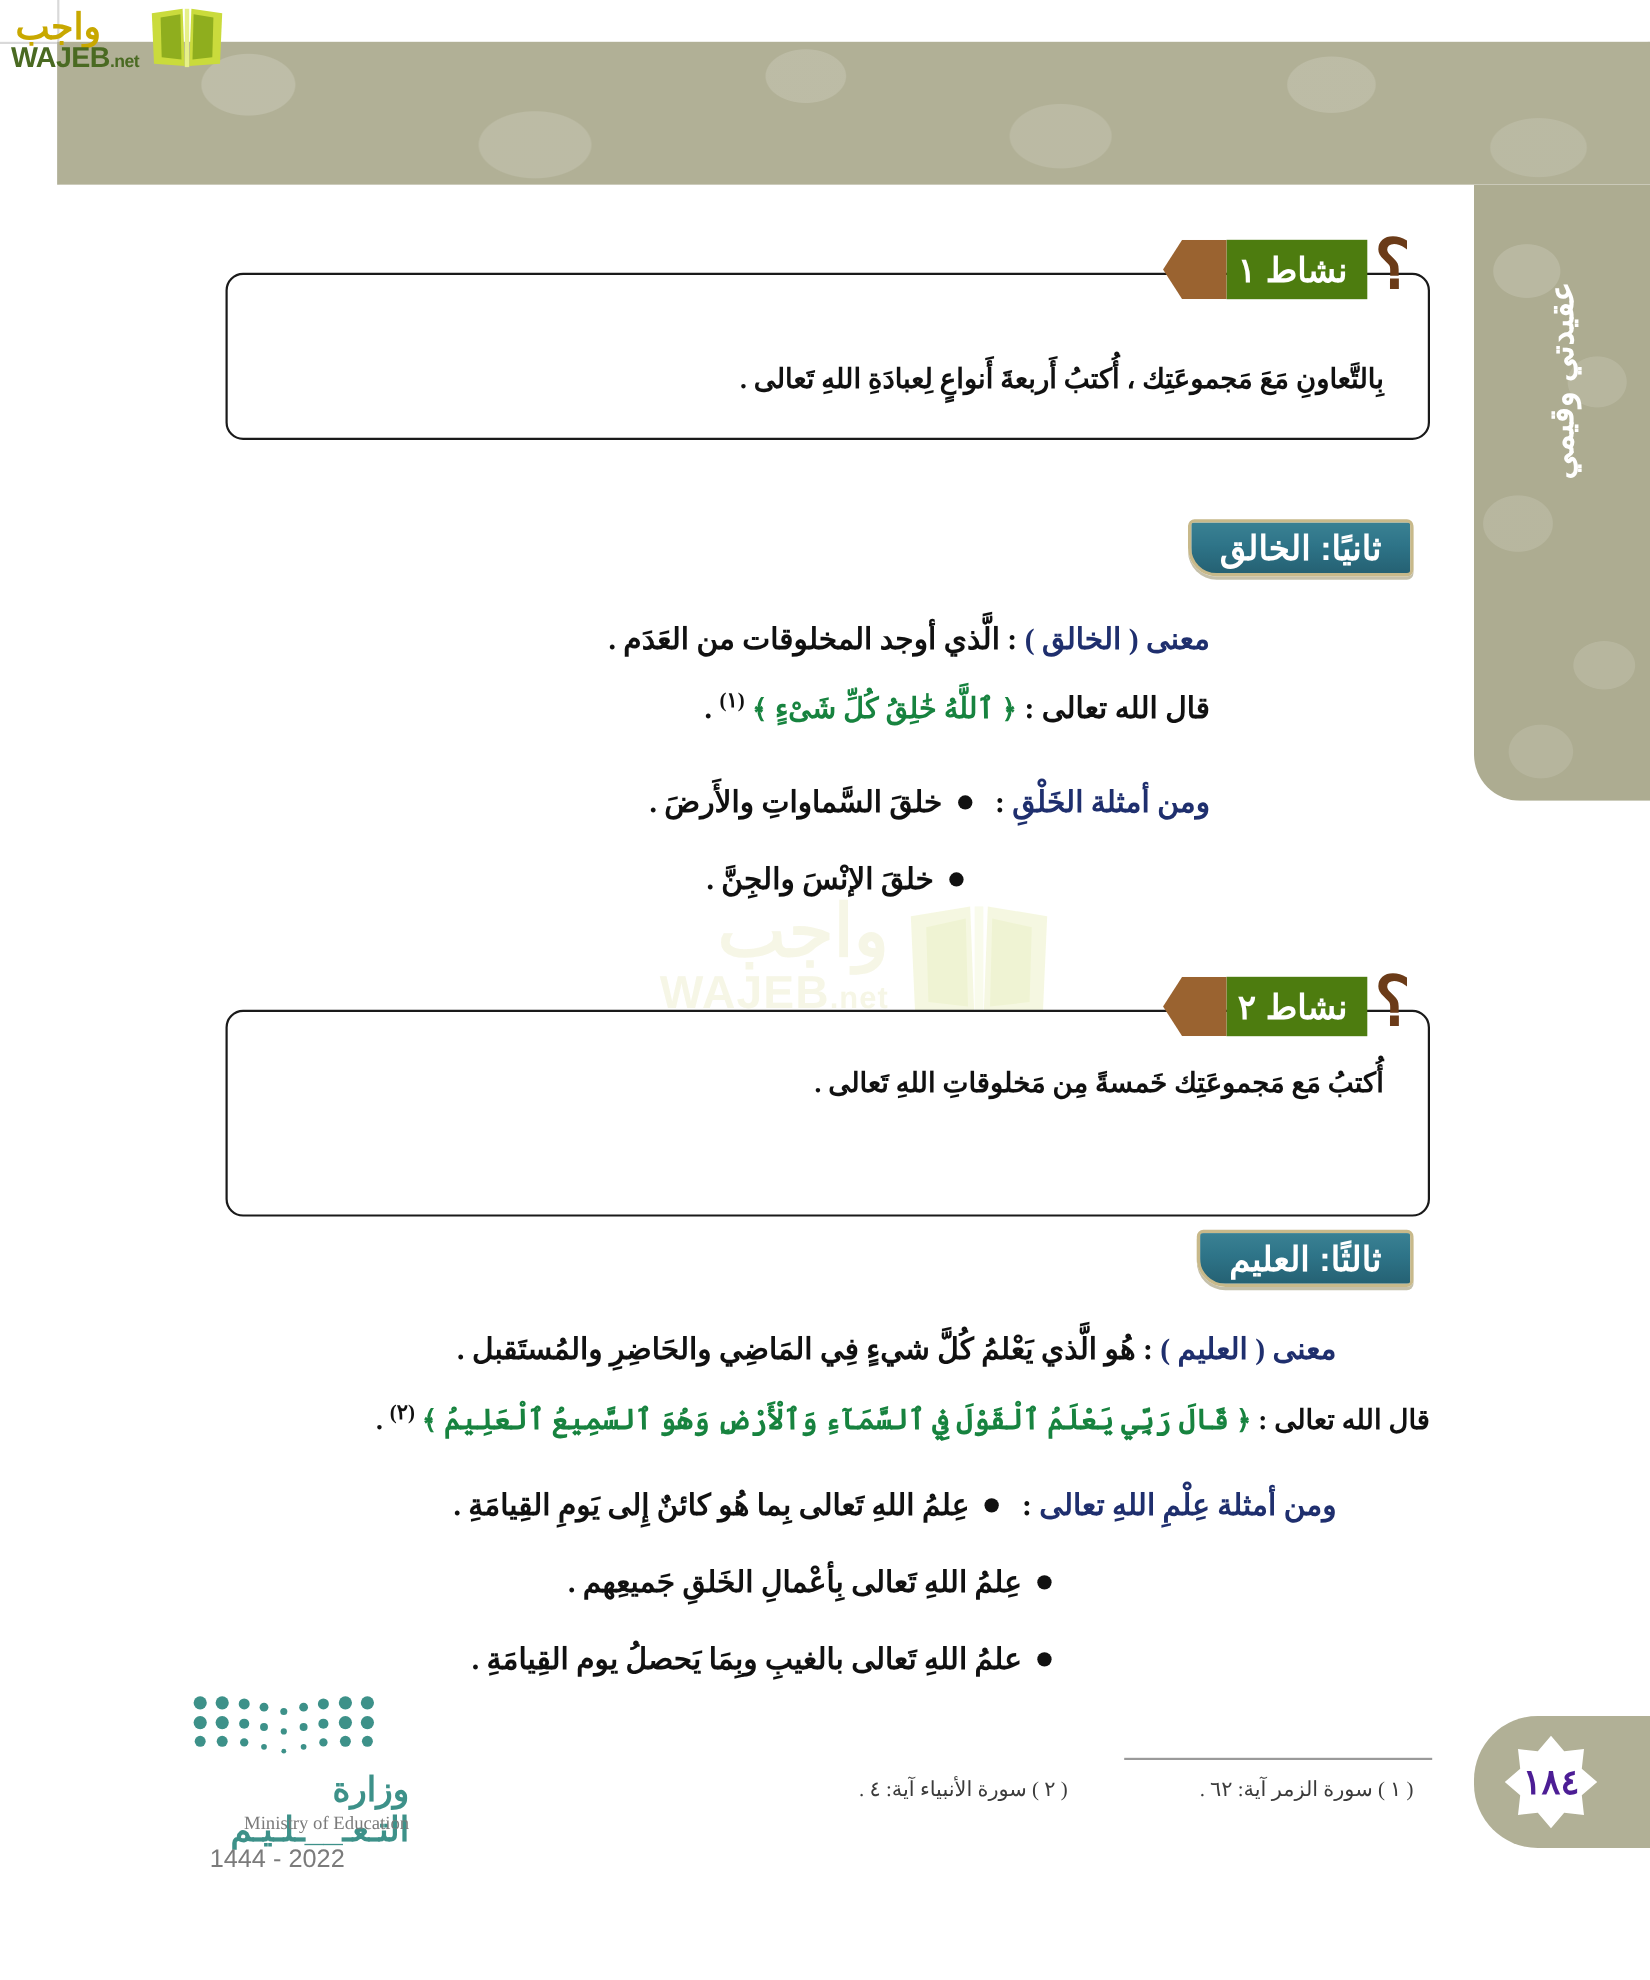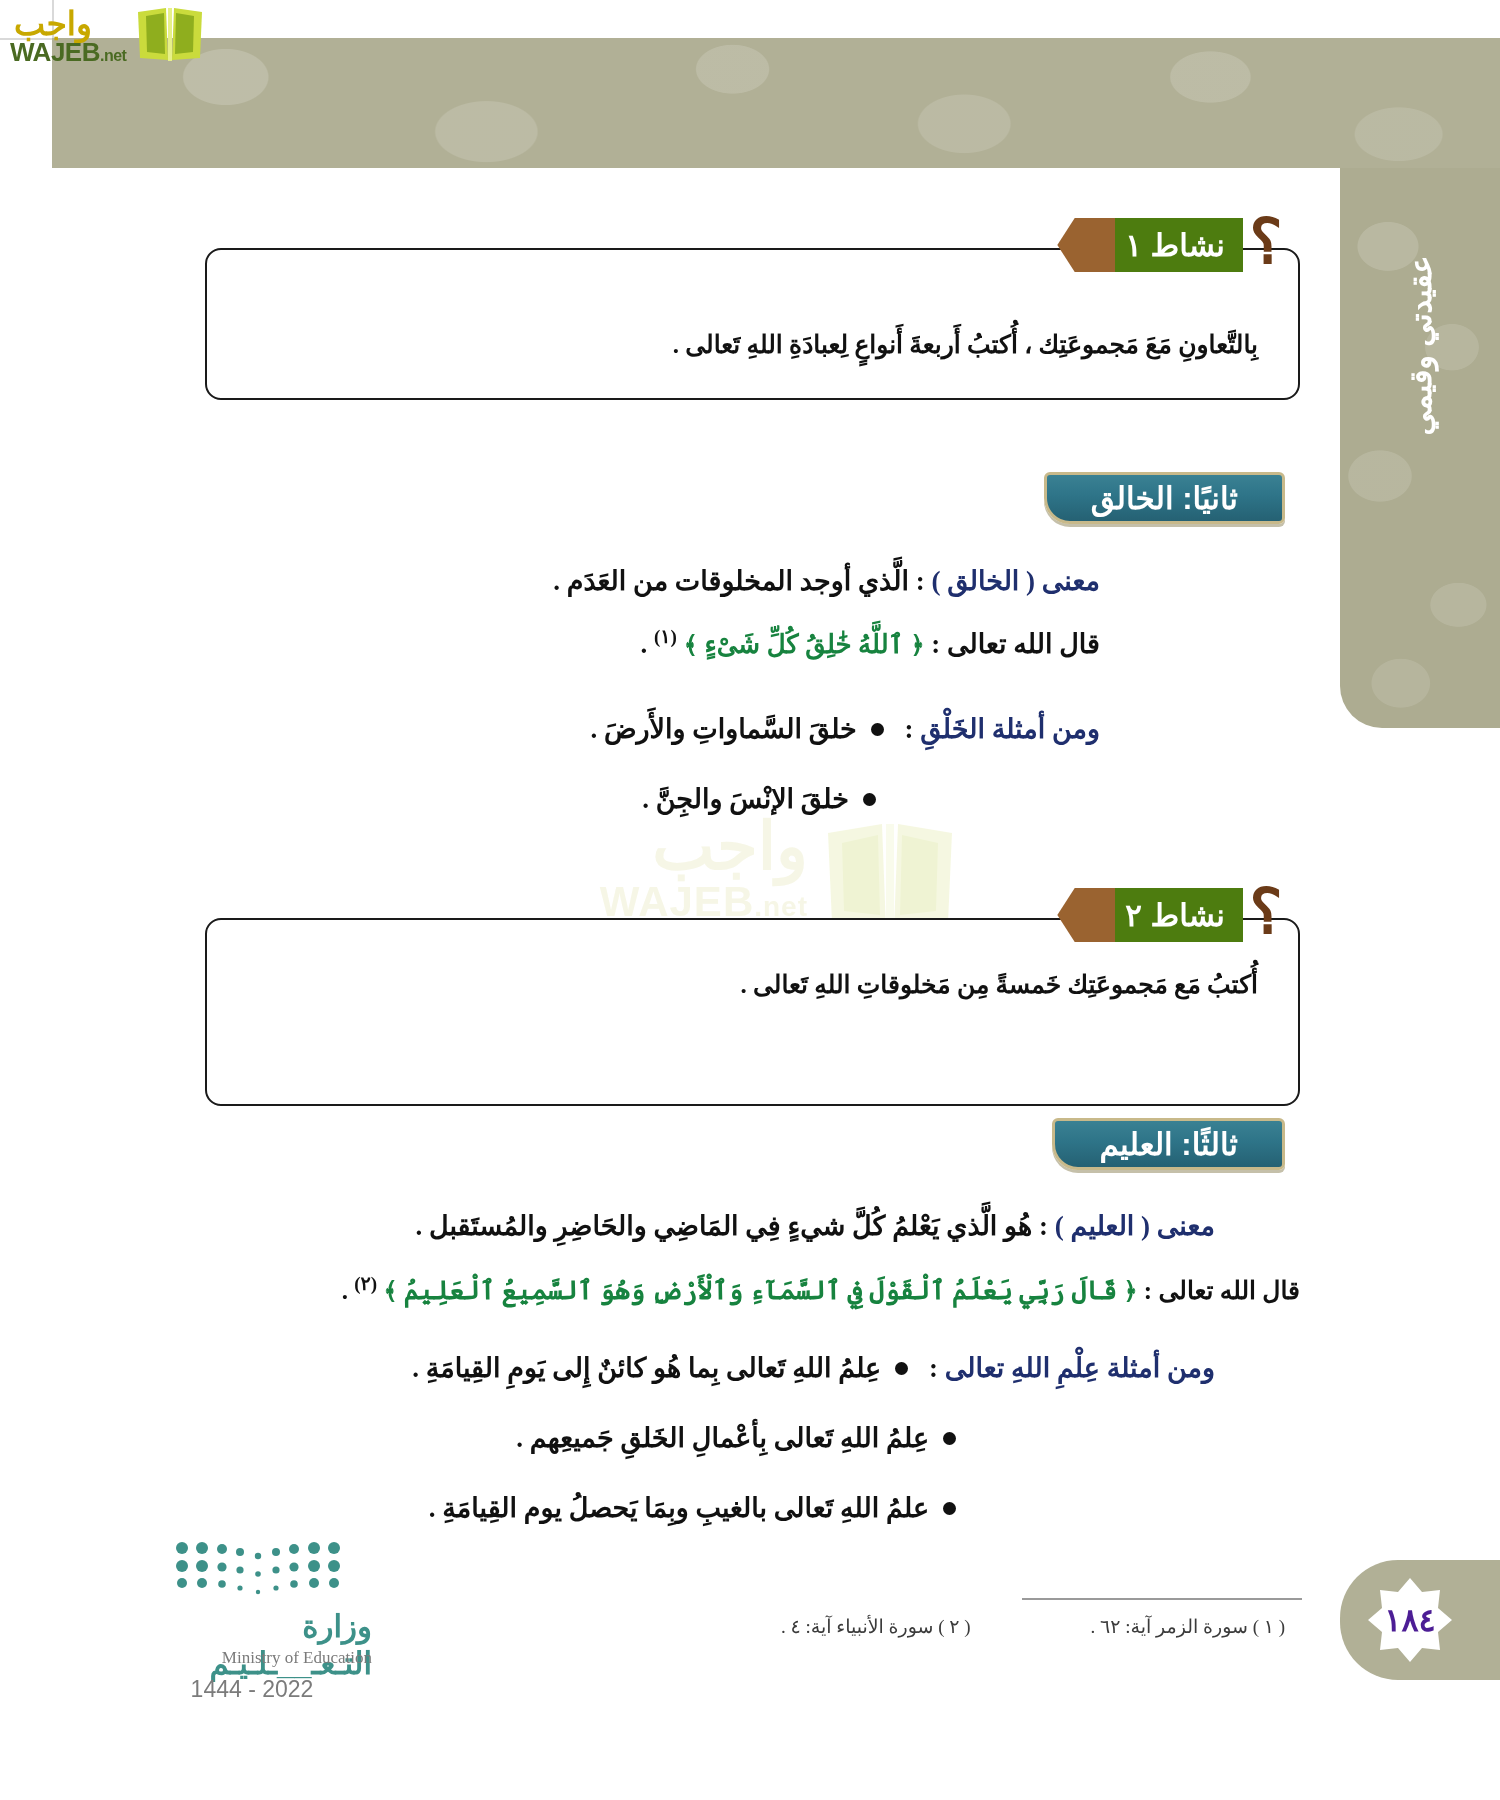--- a/index.html
+++ b/index.html
@@ -194,21 +194,21 @@
     font-weight: bold;
     font-size: 62px;
     line-height: 62px;
     text-align: center;
   }
 
   
   .sec-head {
     position: absolute;
     height: 52px;
-    padding: 0 44px;
+    padding: 0 26px;
     display: flex;
     align-items: center;
     justify-content: center;
     color: #ffffff;
     font-family: "Liberation Sans", sans-serif;
     font-weight: bold;
     font-size: 31px;
     direction: rtl;
     white-space: nowrap;
     background: linear-gradient(180deg, #3a8193 0%, #2e7488 45%, #256173 100%);

